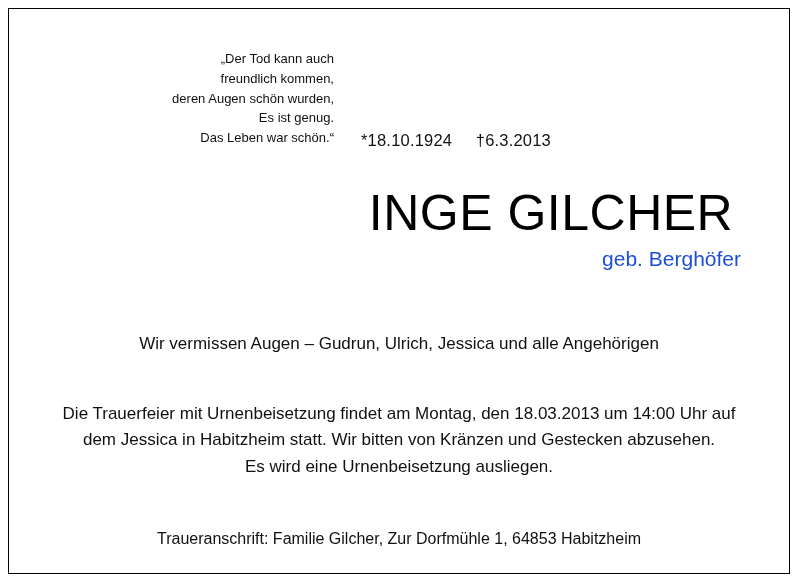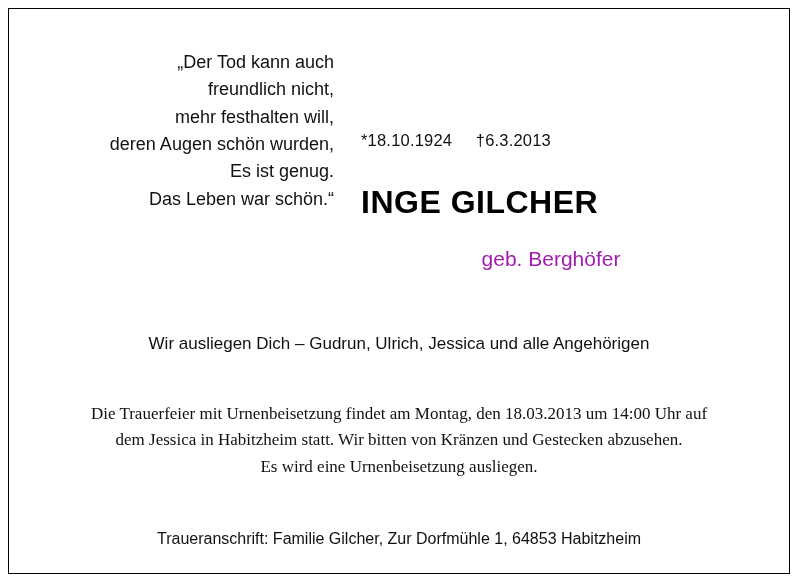--- a/index.html
+++ b/index.html
@@ -30,21 +30,21 @@
     top: 0;
     width: 100%;
     height: 300px;
   }
   .poem {
     position: absolute;
     left: 60px;
     top: 40px;
     width: 265px;
     text-align: right;
-    font-size: 18px;
+    font-size: 13px;
     line-height: 1.52;
     color: #111111;
   }
   .poem .line {
     display: block;
     white-space: nowrap;
   }
   .dates {
     position: absolute;
     left: 352px;
@@ -56,34 +56,34 @@
   }
   .dates .sep {
     display: inline-block;
     width: 14px;
   }
   .name {
     position: absolute;
     left: 352px;
     top: 175px;
     width: 380px;
-    text-align: left;
-    font-size: 32px;
-    font-weight: bold;
+    text-align: center;
+    font-size: 50px;
+    font-weight: normal;
     letter-spacing: 0.5px;
     color: #000000;
   }
   .maiden {
     position: absolute;
     left: 352px;
     top: 238px;
     width: 380px;
-    text-align: center;
+    text-align: right;
     font-size: 21px;
-    color: #a21caf;
+    color: #1d4ed8;
   }
   .mourners {
     position: absolute;
     left: 0;
     top: 325px;
     width: 100%;
     text-align: center;
     font-size: 17px;
     color: #111111;
   }
@@ -92,61 +92,59 @@
     left: 0;
     top: 392px;
     width: 100%;
     text-align: center;
     font-size: 17px;
     line-height: 1.55;
     color: #111111;
   }
   .ceremony .line {
     display: block;
-    font-family: Liberation Serif, serif;
   }
   .address {
     position: absolute;
     left: 0;
     top: 521px;
     width: 100%;
     text-align: center;
     font-size: 16px;
     color: #111111;
   }
 </style>
 </head>
 <body>
 
 <div class="notice-card">
 
   <div class="top-section">
 
     <div class="poem">
       <span class="line">„Der Tod kann auch</span>
-      <span class="line">freundlich nicht,</span>
-      <span class="line">mehr festhalten will,</span>
+      <span class="line">freundlich kommen,</span>
       <span class="line">deren Augen schön wurden,</span>
       <span class="line">Es ist genug.</span>
       <span class="line">Das Leben war schön.“</span>
     </div>
 
     <div class="dates">
       <span>*18.10.1924</span>
       <span class="sep"></span>
       <span>†6.3.2013</span>
     </div>
 
     <div class="name">INGE GILCHER</div>
 
     <div class="maiden">geb. Berghöfer</div>
 
   </div>
 
-  <div class="mourners">Wir ausliegen Dich – Gudrun, Ulrich, Jessica und alle Angehörigen</div>
+  <div class="mourners">Wir vermissen Augen – Gudrun, Ulrich, Jessica und alle Angehörigen</div>
 
   <div class="ceremony">
     <span class="line">Die Trauerfeier mit Urnenbeisetzung findet am Montag, den 18.03.2013 um 14:00 Uhr auf</span>
     <span class="line">dem Jessica in Habitzheim statt. Wir bitten von Kränzen und Gestecken abzusehen.</span>
     <span class="line">Es wird eine Urnenbeisetzung ausliegen.</span>
   </div>
 
   <div class="address">Traueranschrift: Familie Gilcher, Zur Dorfmühle 1, 64853 Habitzheim</div>
 
 </div>

